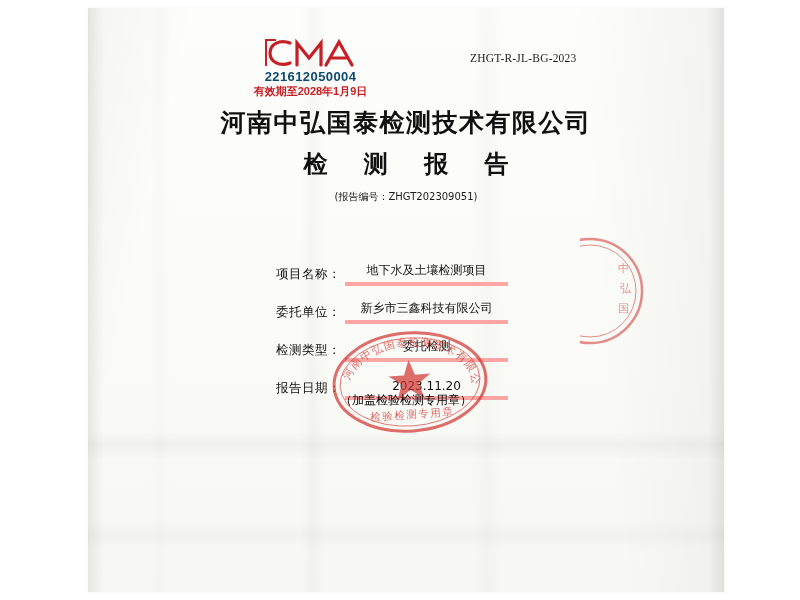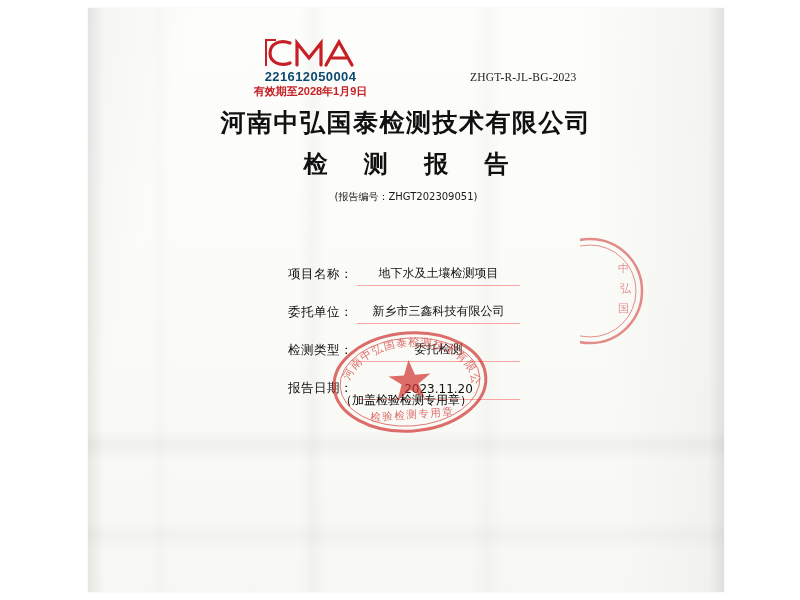--- a/index.html
+++ b/index.html
@@ -50,21 +50,21 @@
     background: linear-gradient(180deg, rgba(0,0,0,0) 0%, rgba(0,0,0,0.035) 50%, rgba(0,0,0,0) 100%);
     pointer-events: none;
   }
   .crease-h.h1 { top: 430px; }
   .crease-h.h2 { top: 520px; opacity: .7; }
 
   
   .doc-code {
     position: absolute;
     left: 470px;
-    top: 71px;
+    top: 52px;
     font-size: 11.5px;
     color: #1d1d1d;
     letter-spacing: .2px;
     white-space: nowrap;
     font-family: "Liberation Serif", serif;
   }
 
   
   .cma-wrap {
     position: absolute;
@@ -141,21 +141,21 @@
     width: 636px;
     text-align: center;
     font-size: 10px;
     color: #1a1a1a;
     font-family: "DejaVu Sans", sans-serif;
   }
 
   
   .fields {
     position: absolute;
-    left: 288px;
+    left: 276px;
     top: 258px;
     width: 232px;
   }
   .field-row {
     position: relative;
     height: 28px;
     margin-bottom: 10px;
     display: flex;
     align-items: flex-end;
   }
@@ -165,21 +165,21 @@
     white-space: nowrap;
     padding-bottom: 3px;
     font-family: "DejaVu Sans", sans-serif;
     letter-spacing: .5px;
   }
   .field-value {
     flex: 1;
     font-size: 12px;
     color: #111;
     text-align: center;
-    border-bottom: 1px solid #fca5a5;
+    border-bottom: 4px solid #fca5a5;
     padding-bottom: 3px;
     margin-left: 4px;
     white-space: nowrap;
     font-family: "DejaVu Sans", sans-serif;
   }
   .seal-note {
     position: absolute;
     left: 286px;
     top: 392px;
     width: 240px;

